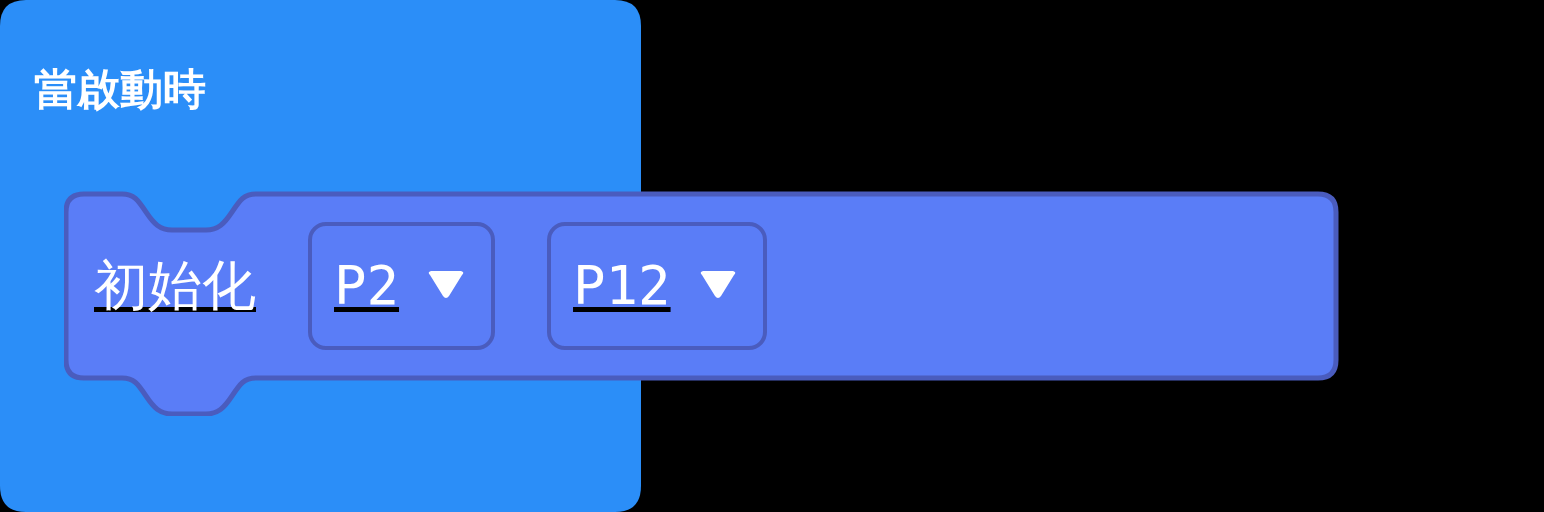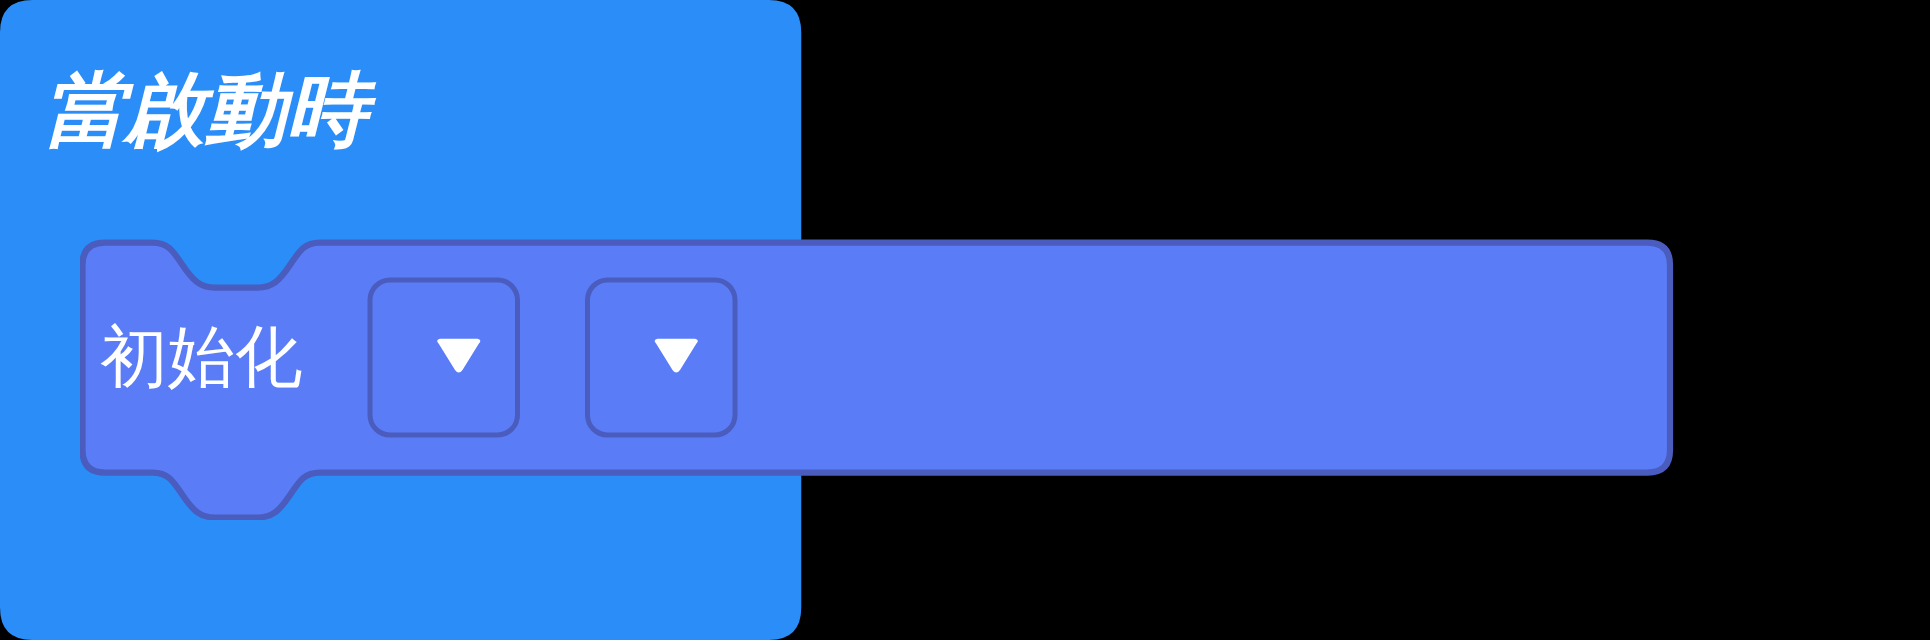--- a/index.html
+++ b/index.html
@@ -33,26 +33,25 @@
     position: absolute;
     left: 0;
     top: 0;
   }
   .hat-label {
     position: absolute;
     left: 34px;
     top: 56px;
     font-family: "DejaVu Sans", "Liberation Sans", sans-serif;
     font-weight: bold;
-    font-size: 65px;
+    font-size: 43px;
     line-height: 66px;
     color: #ffffff;
     white-space: nowrap;
     letter-spacing: 0px;
-    font-style: italic;
   }
 
   
   .stmt-block {
     position: absolute;
     left: 64px;
     top: 190px;
     width: 1274px;
     height: 220px;
   }
@@ -63,22 +62,23 @@
   }
 
   .stmt-row {
     position: absolute;
     left: 0;
     top: 0;
     height: 192px;
     display: flex;
     flex-direction: row;
     align-items: center;
-    padding-left: 16px;
+    padding-left: 30px;
     box-sizing: border-box;
+    text-decoration: underline;
   }
 
   .stmt-text {
     font-family: "DejaVu Sans Mono", "Liberation Mono", monospace;
     font-size: 54px;
     color: #ffffff;
     white-space: nowrap;
     letter-spacing: 0px;
   }
   .stmt-text.cjk {
@@ -169,31 +169,33 @@
     <div class="stmt-row">
 
       <span class="stmt-text cjk">初始化</span>
 
       <span class="gap-md"></span>
 
 
       <span class="gap-md"></span>
 
       <div class="dropdown">
+        <span class="dd-label">P2</span>
         <svg class="dd-arrow" viewBox="0 0 46 34">
           <path d="M 7 6 Q 4 3 8 2 L 38 2 Q 42 3 39 6 L 26 27 Q 23 31 20 27 Z" fill="#ffffff"></path>
         </svg>
       </div>
 
       <span class="gap-md"></span>
 
 
       <span class="gap-md"></span>
 
       <div class="dropdown">
+        <span class="dd-label">P12</span>
         <svg class="dd-arrow" viewBox="0 0 46 34">
           <path d="M 7 6 Q 4 3 8 2 L 38 2 Q 42 3 39 6 L 26 27 Q 23 31 20 27 Z" fill="#ffffff"></path>
         </svg>
       </div>
 
     </div>
   </div>
 
 </div>
 

